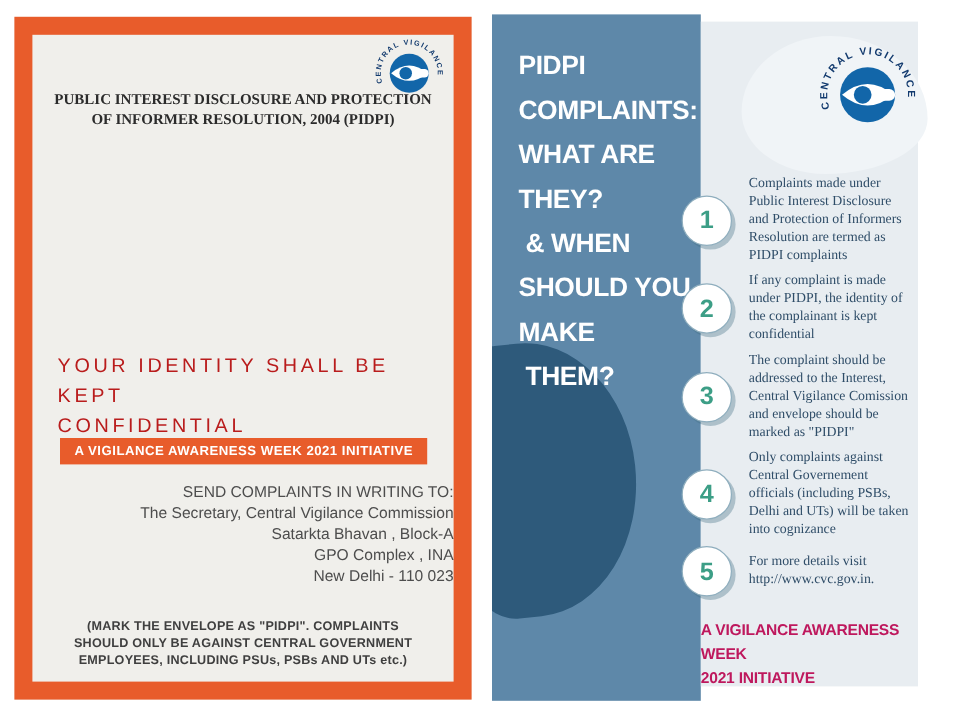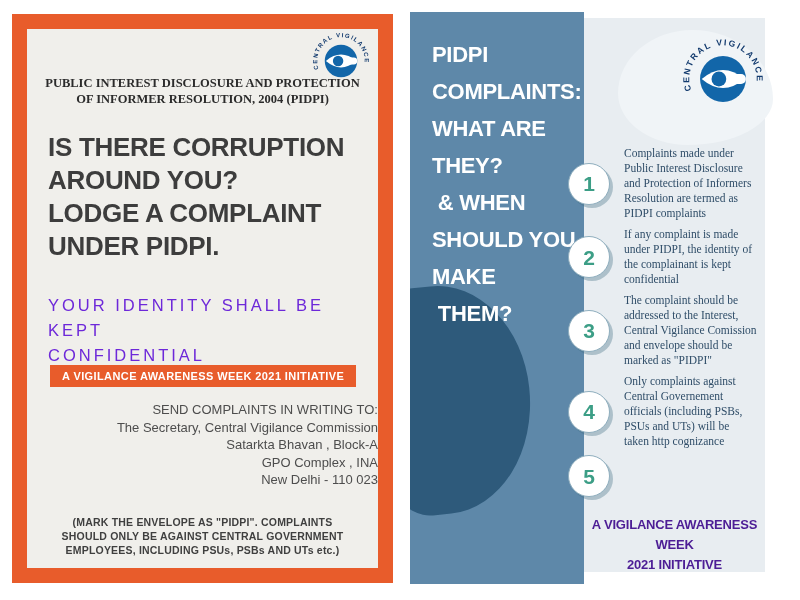--- a/index.html
+++ b/index.html
@@ -12,21 +12,21 @@
                  border:15px solid #E85C2B; background:#F0EFEB; }
   .pl-inner { position:relative; width:100%; height:100%; }
   .pl-logo { position:absolute; top:3px; right:8px; width:58px; height:58px; }
   .pl-header { position:absolute; top:46px; left:0; right:0; text-align:center;
                font-family:"Liberation Serif", serif; font-weight:bold;
                font-size:12.5px; line-height:16px; color:#2B2B2B; white-space:pre-line; }
   .pl-headline { position:absolute; top:102px; left:21px; font-weight:bold;
                  font-size:26px; line-height:33px; letter-spacing:-0.3px;
                  color:#3D3D3D; white-space:pre-line; }
   .pl-sub { position:absolute; top:264px; left:21px; font-size:16.5px; line-height:25px;
-            letter-spacing:3px; color:#6d28d9; white-space:pre-line; }
+            letter-spacing:3px; color:#b91c1c; white-space:pre-line; }
   .pl-banner { position:absolute; top:336px; left:23px; background:#E85C2B; color:#ffffff;
                font-weight:bold; font-size:11px; letter-spacing:0.4px; padding:5px 12px; }
   .pl-address { position:absolute; top:372px; left:0; right:0; text-align:right;
                 font-size:13px; line-height:17.5px; color:#4D4D4D; white-space:pre-line; }
   .pl-note { position:absolute; top:486px; left:30px; right:30px; text-align:center;
              font-weight:bold; font-size:10.5px; line-height:14px; letter-spacing:0.2px;
              color:#3F3F3F; }
 
   
   .poster-right { position:absolute; left:410px; top:12px; width:355px; height:572px; }
@@ -48,23 +48,23 @@
   .pr-items { position:absolute; left:40px; top:128px; right:8px; }
   .pr-item { position:relative; margin-bottom:6px;
              font-family:"Liberation Serif", serif; font-size:11.5px; line-height:15px;
              color:#2F4D68; min-height:34px; display:flex; align-items:center; }
   .num-circle { position:absolute; left:-56px; top:50%; transform:translateY(-50%);
                 width:42px; height:42px; border-radius:50%; background:#ffffff;
                 border:1px solid #8FAEBE; box-shadow:3px 3px 0 0 rgba(62,108,128,0.35);
                 display:flex; align-items:center; justify-content:center;
                 color:#3C9E86; font-size:21px; font-weight:bold;
                 font-family:"Liberation Sans", sans-serif; }
-  .pr-footer { position:absolute; left:0; right:0; top:497px; text-align:center;
+  .pr-footer { position:absolute; left:0; right:0; top:497px; text-align:left;
                font-weight:bold; font-size:13px; line-height:20px; letter-spacing:-0.2px;
-               color:#4c1d95; white-space:pre-line; }
+               color:#be185d; white-space:pre-line; }
 
   
   .cvc-ring-text { font-family:"Liberation Sans", sans-serif; font-size:10.5px;
                    font-weight:bold; fill:#123A6E; letter-spacing:2.2px; }
 </style>
 </head>
 <body>
 
 <div class="canvas">
 
@@ -75,24 +75,20 @@
         <path id="cvcPathL" fill="none" d="M11.5,64 A41,41 0 1 1 88.5,64"></path>
         <text class="cvc-ring-text"><textPath href="#cvcPathL">CENTRAL VIGILANCE COMMISSION</textPath></text>
         <circle cx="50" cy="50" r="28" fill="#1266A9"></circle>
         <path d="M24,50 Q50,28 76,50 Q50,72 24,50 Z" fill="#ffffff"></path>
         <rect x="56" y="44" width="22" height="12" rx="6" fill="#ffffff"></rect>
         <circle cx="45" cy="50" r="9" fill="#1266A9"></circle>
       </svg>
 
       <div class="pl-header">PUBLIC INTEREST DISCLOSURE AND PROTECTION
 OF INFORMER RESOLUTION, 2004 (PIDPI)</div>
-      <div class="pl-headline">IS THERE CORRUPTION
-AROUND YOU?
-LODGE A COMPLAINT
-UNDER PIDPI.</div>
       <div class="pl-sub">YOUR IDENTITY SHALL BE KEPT
 CONFIDENTIAL</div>
       <div class="pl-banner">A VIGILANCE AWARENESS WEEK 2021 INITIATIVE</div>
       <div class="pl-address">SEND COMPLAINTS IN WRITING TO:
 The Secretary, Central Vigilance Commission
 Satarkta Bhavan , Block-A
 GPO Complex , INA
 New Delhi - 110 023</div>
       <div class="pl-note">(MARK THE ENVELOPE AS "PIDPI". COMPLAINTS SHOULD ONLY BE AGAINST CENTRAL GOVERNMENT EMPLOYEES, INCLUDING PSUs, PSBs AND UTs etc.)</div>
     </div>
@@ -132,24 +128,25 @@
         <div class="pr-item" style="min-height:46px">
           <div class="num-circle">2</div>
           <div>If any complaint is made under PIDPI, the identity of the complainant is kept confidential</div>
         </div>
         <div class="pr-item" style="min-height:74px">
           <div class="num-circle">3</div>
           <div>The complaint should be addressed to the Interest, Central Vigilance Comission and envelope should be marked as "PIDPI"</div>
         </div>
         <div class="pr-item" style="min-height:58px">
           <div class="num-circle">4</div>
-          <div>Only complaints against Central Governement officials (including PSBs, PSUs and UTs) will be taken http cognizance</div>
+          <div>Only complaints against Central Governement officials (including PSBs, Delhi and UTs) will be taken into cognizance</div>
         </div>
         <div class="pr-item" style="min-height:42px">
           <div class="num-circle">5</div>
+          <div>For more details visit http://www.cvc.gov.in.</div>
         </div>
       </div>
 
       <div class="pr-footer">A VIGILANCE AWARENESS WEEK
 2021 INITIATIVE</div>
     </div>
   </div>
 
 </div>
 

